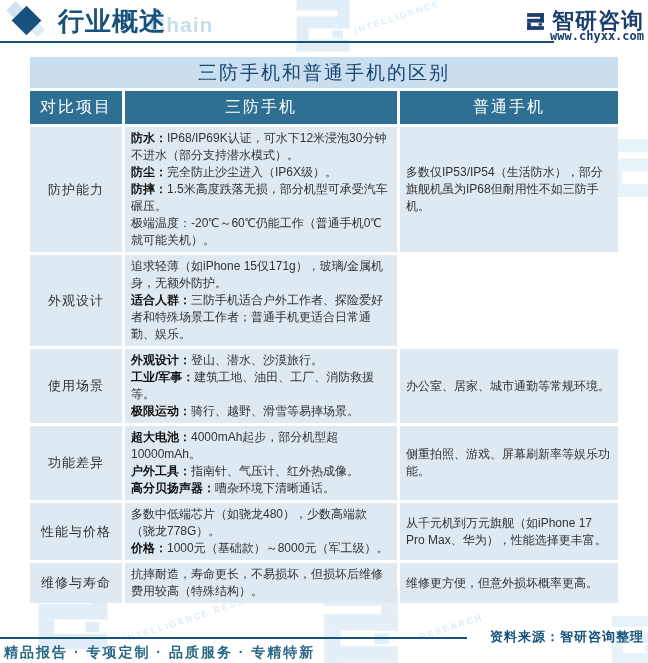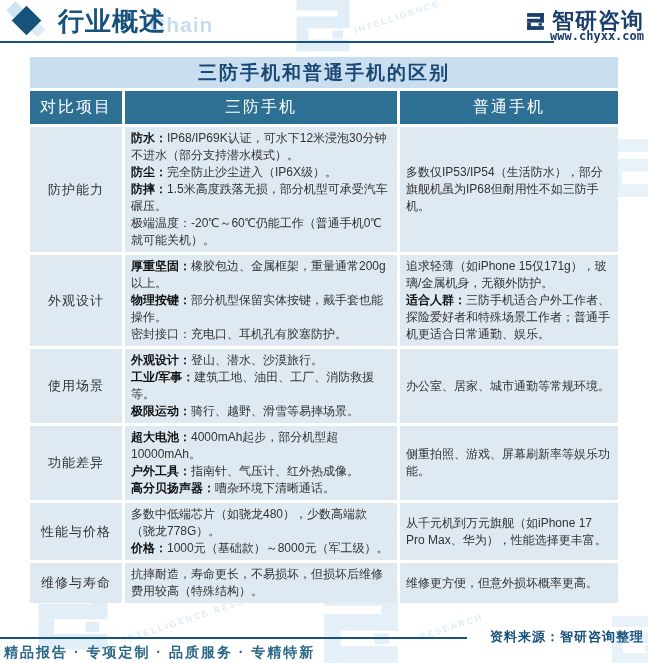--- a/index.html
+++ b/index.html
@@ -34,21 +34,21 @@
   .wm{position:absolute;z-index:0;}
   .wm-text{
     position:absolute;z-index:0;color:#dfecf6;font-size:9px;font-weight:bold;
     letter-spacing:2px;transform:rotate(-18deg);
   }
   
   .table{position:absolute;left:30px;top:57px;width:588px;z-index:2;}
   .table-title-bar{
     height:31px;background:var(--title_bar_bg);margin-bottom:3px;
     display:flex;align-items:center;justify-content:center;
-    font-family:"Liberation Serif",serif;font-weight:bold;font-size:19px;
+    font-family:"Liberation Serif",serif;font-weight:normal;font-size:19px;
     color:var(--title_text);letter-spacing:2px;
   }
   .thead,.trow{display:grid;grid-template-columns:92px 272px 1fr;gap:3px;}
   .thead{margin-bottom:3px;}
   .th{
     background:var(--table_header_bg);color:#ffffff;font-weight:normal;font-size:16px;
     height:33px;display:flex;align-items:center;justify-content:center;letter-spacing:2px;
   }
   .tbody{display:flex;flex-direction:column;gap:3px;}
   .cell{background:var(--cell_bg);}
@@ -143,25 +143,20 @@
           <div class="seg"><b>防摔：</b>1.5米高度跌落无损，部分机型可承受汽车碾压。</div>
           <div class="seg">极端温度：-20℃～60℃仍能工作（普通手机0℃就可能关机）。</div>
         </div>
         <div class="cell text-cell">
           <div class="seg">多数仅IP53/IP54（生活防水），部分旗舰机虽为IP68但耐用性不如三防手机。</div>
         </div>
       </div>
       <div class="trow">
         <div class="cell item-cell">外观设计</div>
         <div class="cell text-cell">
-          <div class="seg"><b>厚重坚固：</b>橡胶包边、金属框架，重量通常200g以上。</div>
-          <div class="seg"><b>物理按键：</b>部分机型保留实体按键，戴手套也能操作。</div>
-          <div class="seg">密封接口：充电口、耳机孔有胶塞防护。</div>
-        </div>
-        <div class="cell text-cell">
           <div class="seg">追求轻薄（如iPhone 15仅171g），玻璃/金属机身，无额外防护。</div>
           <div class="seg"><b>适合人群：</b>三防手机适合户外工作者、探险爱好者和特殊场景工作者；普通手机更适合日常通勤、娱乐。</div>
         </div>
       </div>
       <div class="trow">
         <div class="cell item-cell">使用场景</div>
         <div class="cell text-cell">
           <div class="seg"><b>外观设计：</b>登山、潜水、沙漠旅行。</div>
           <div class="seg"><b>工业/军事：</b>建筑工地、油田、工厂、消防救援等。</div>
           <div class="seg"><b>极限运动：</b>骑行、越野、滑雪等易摔场景。</div>

